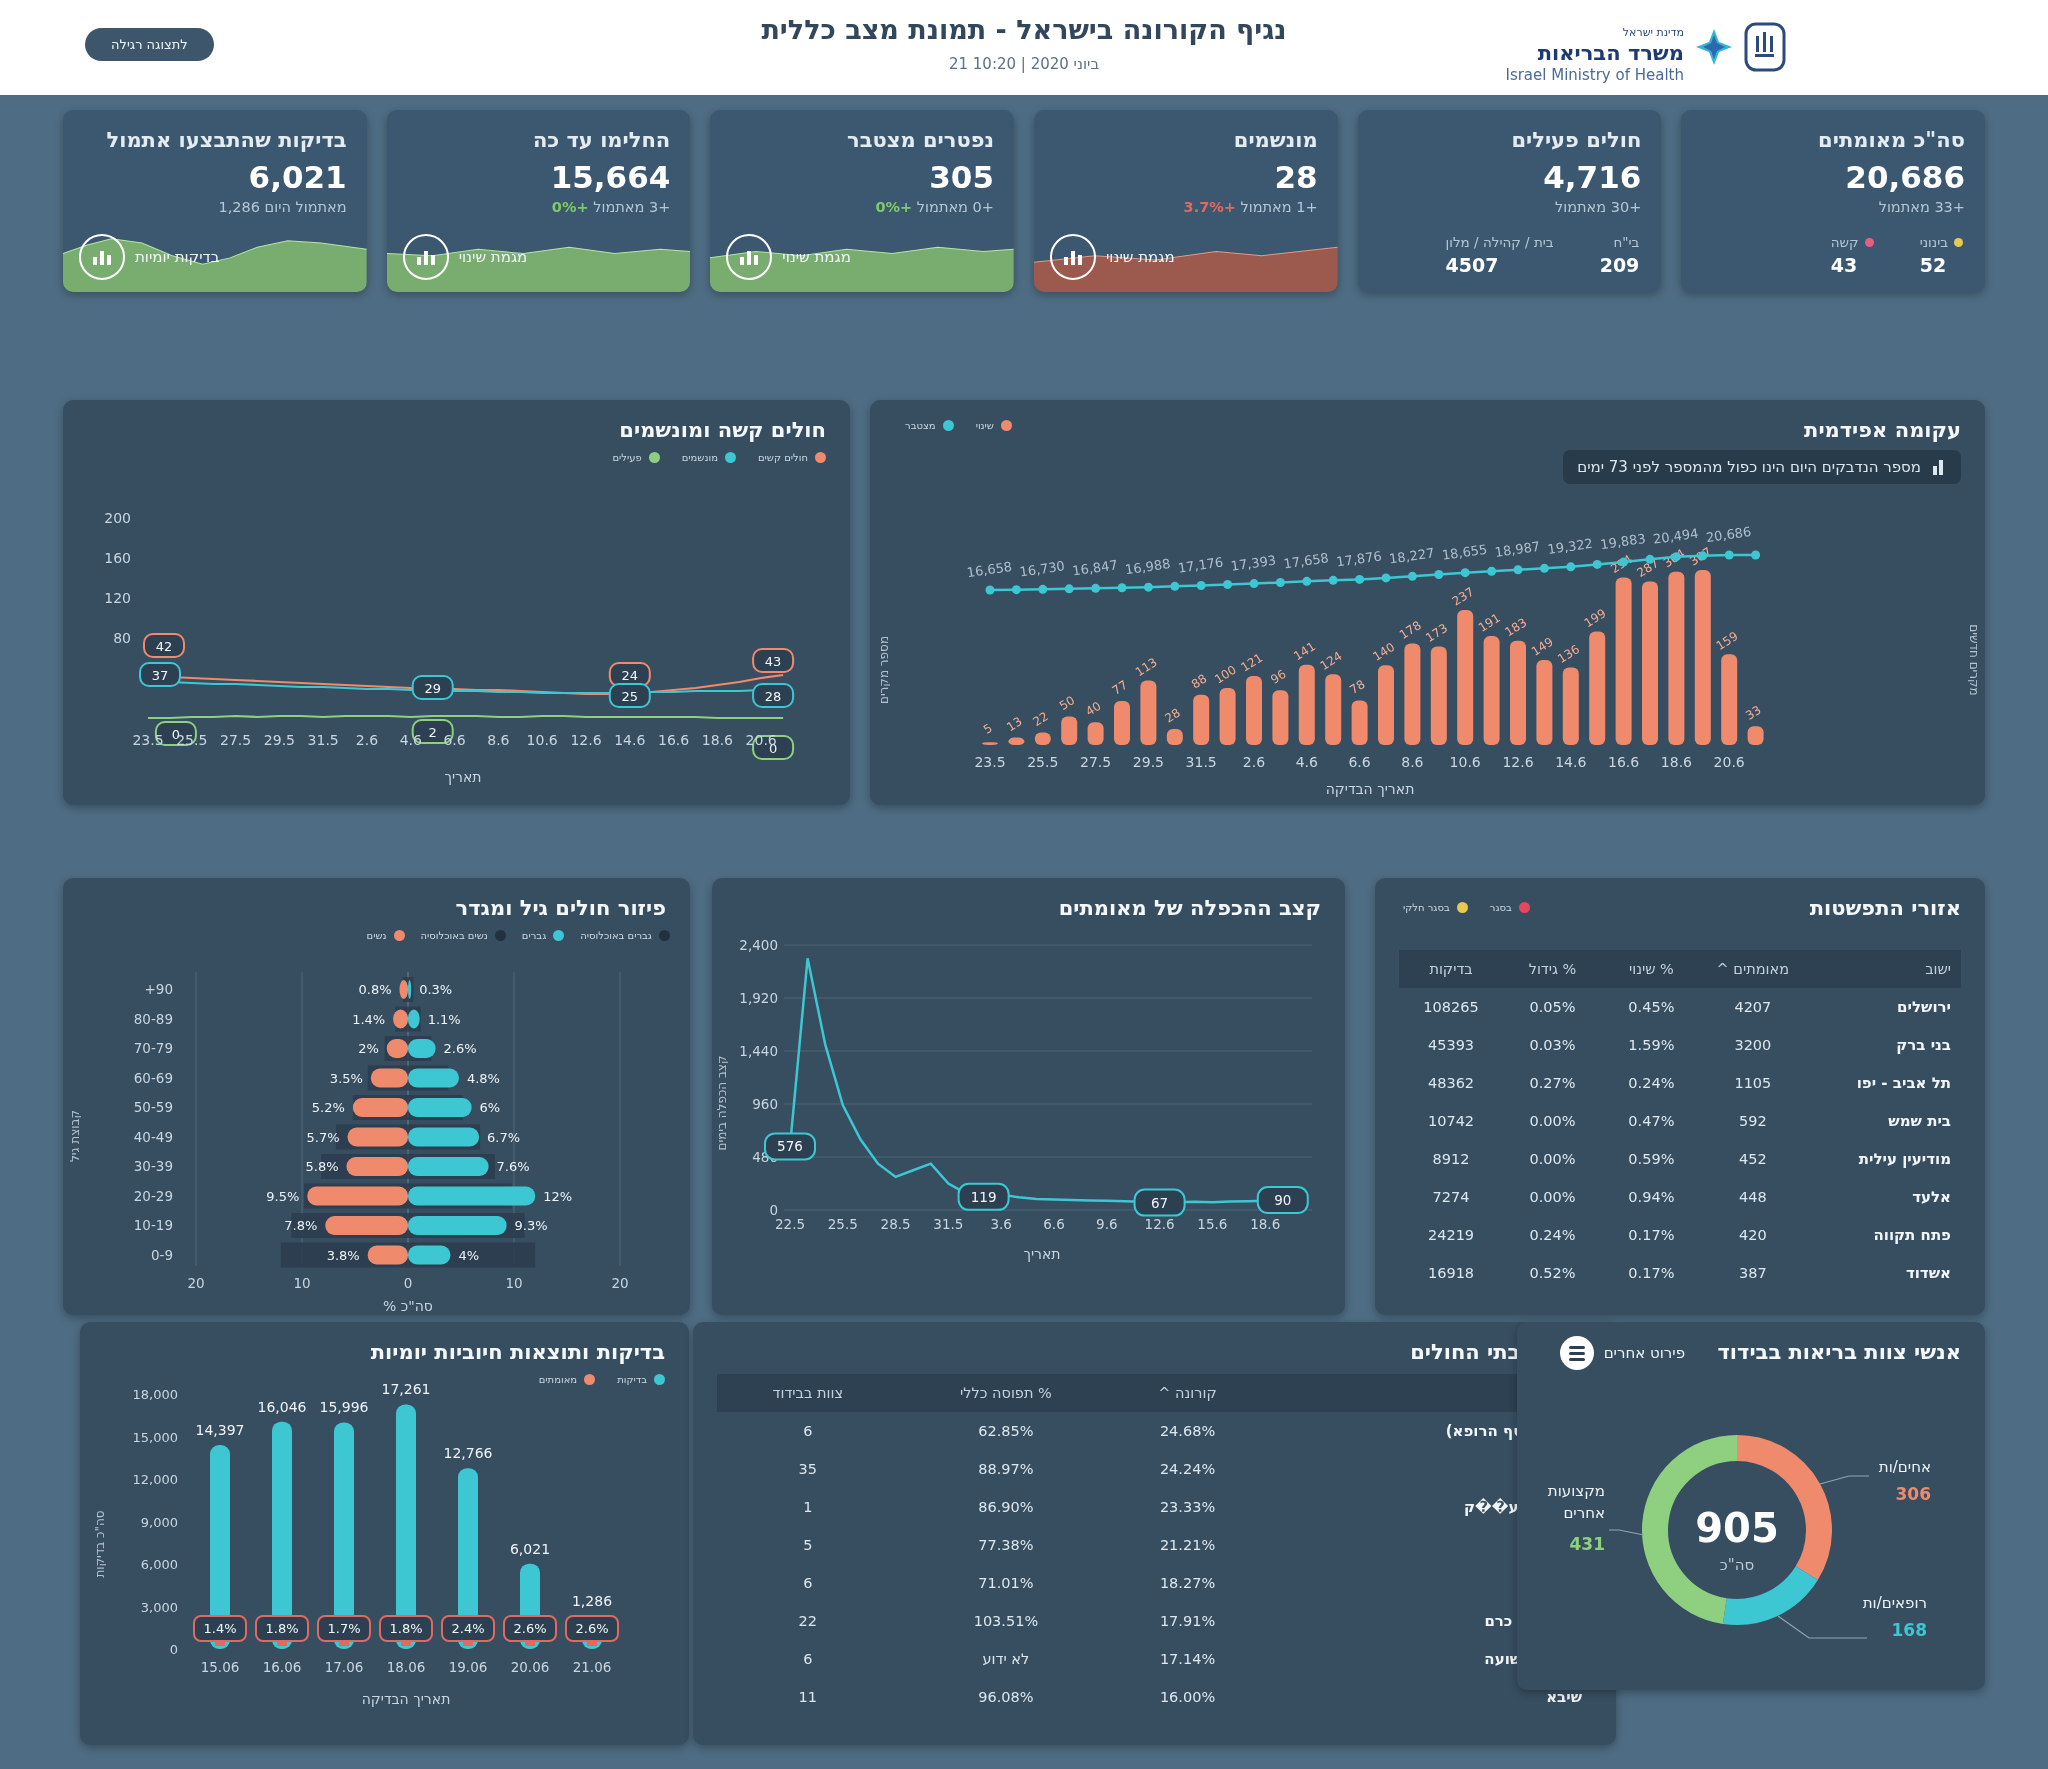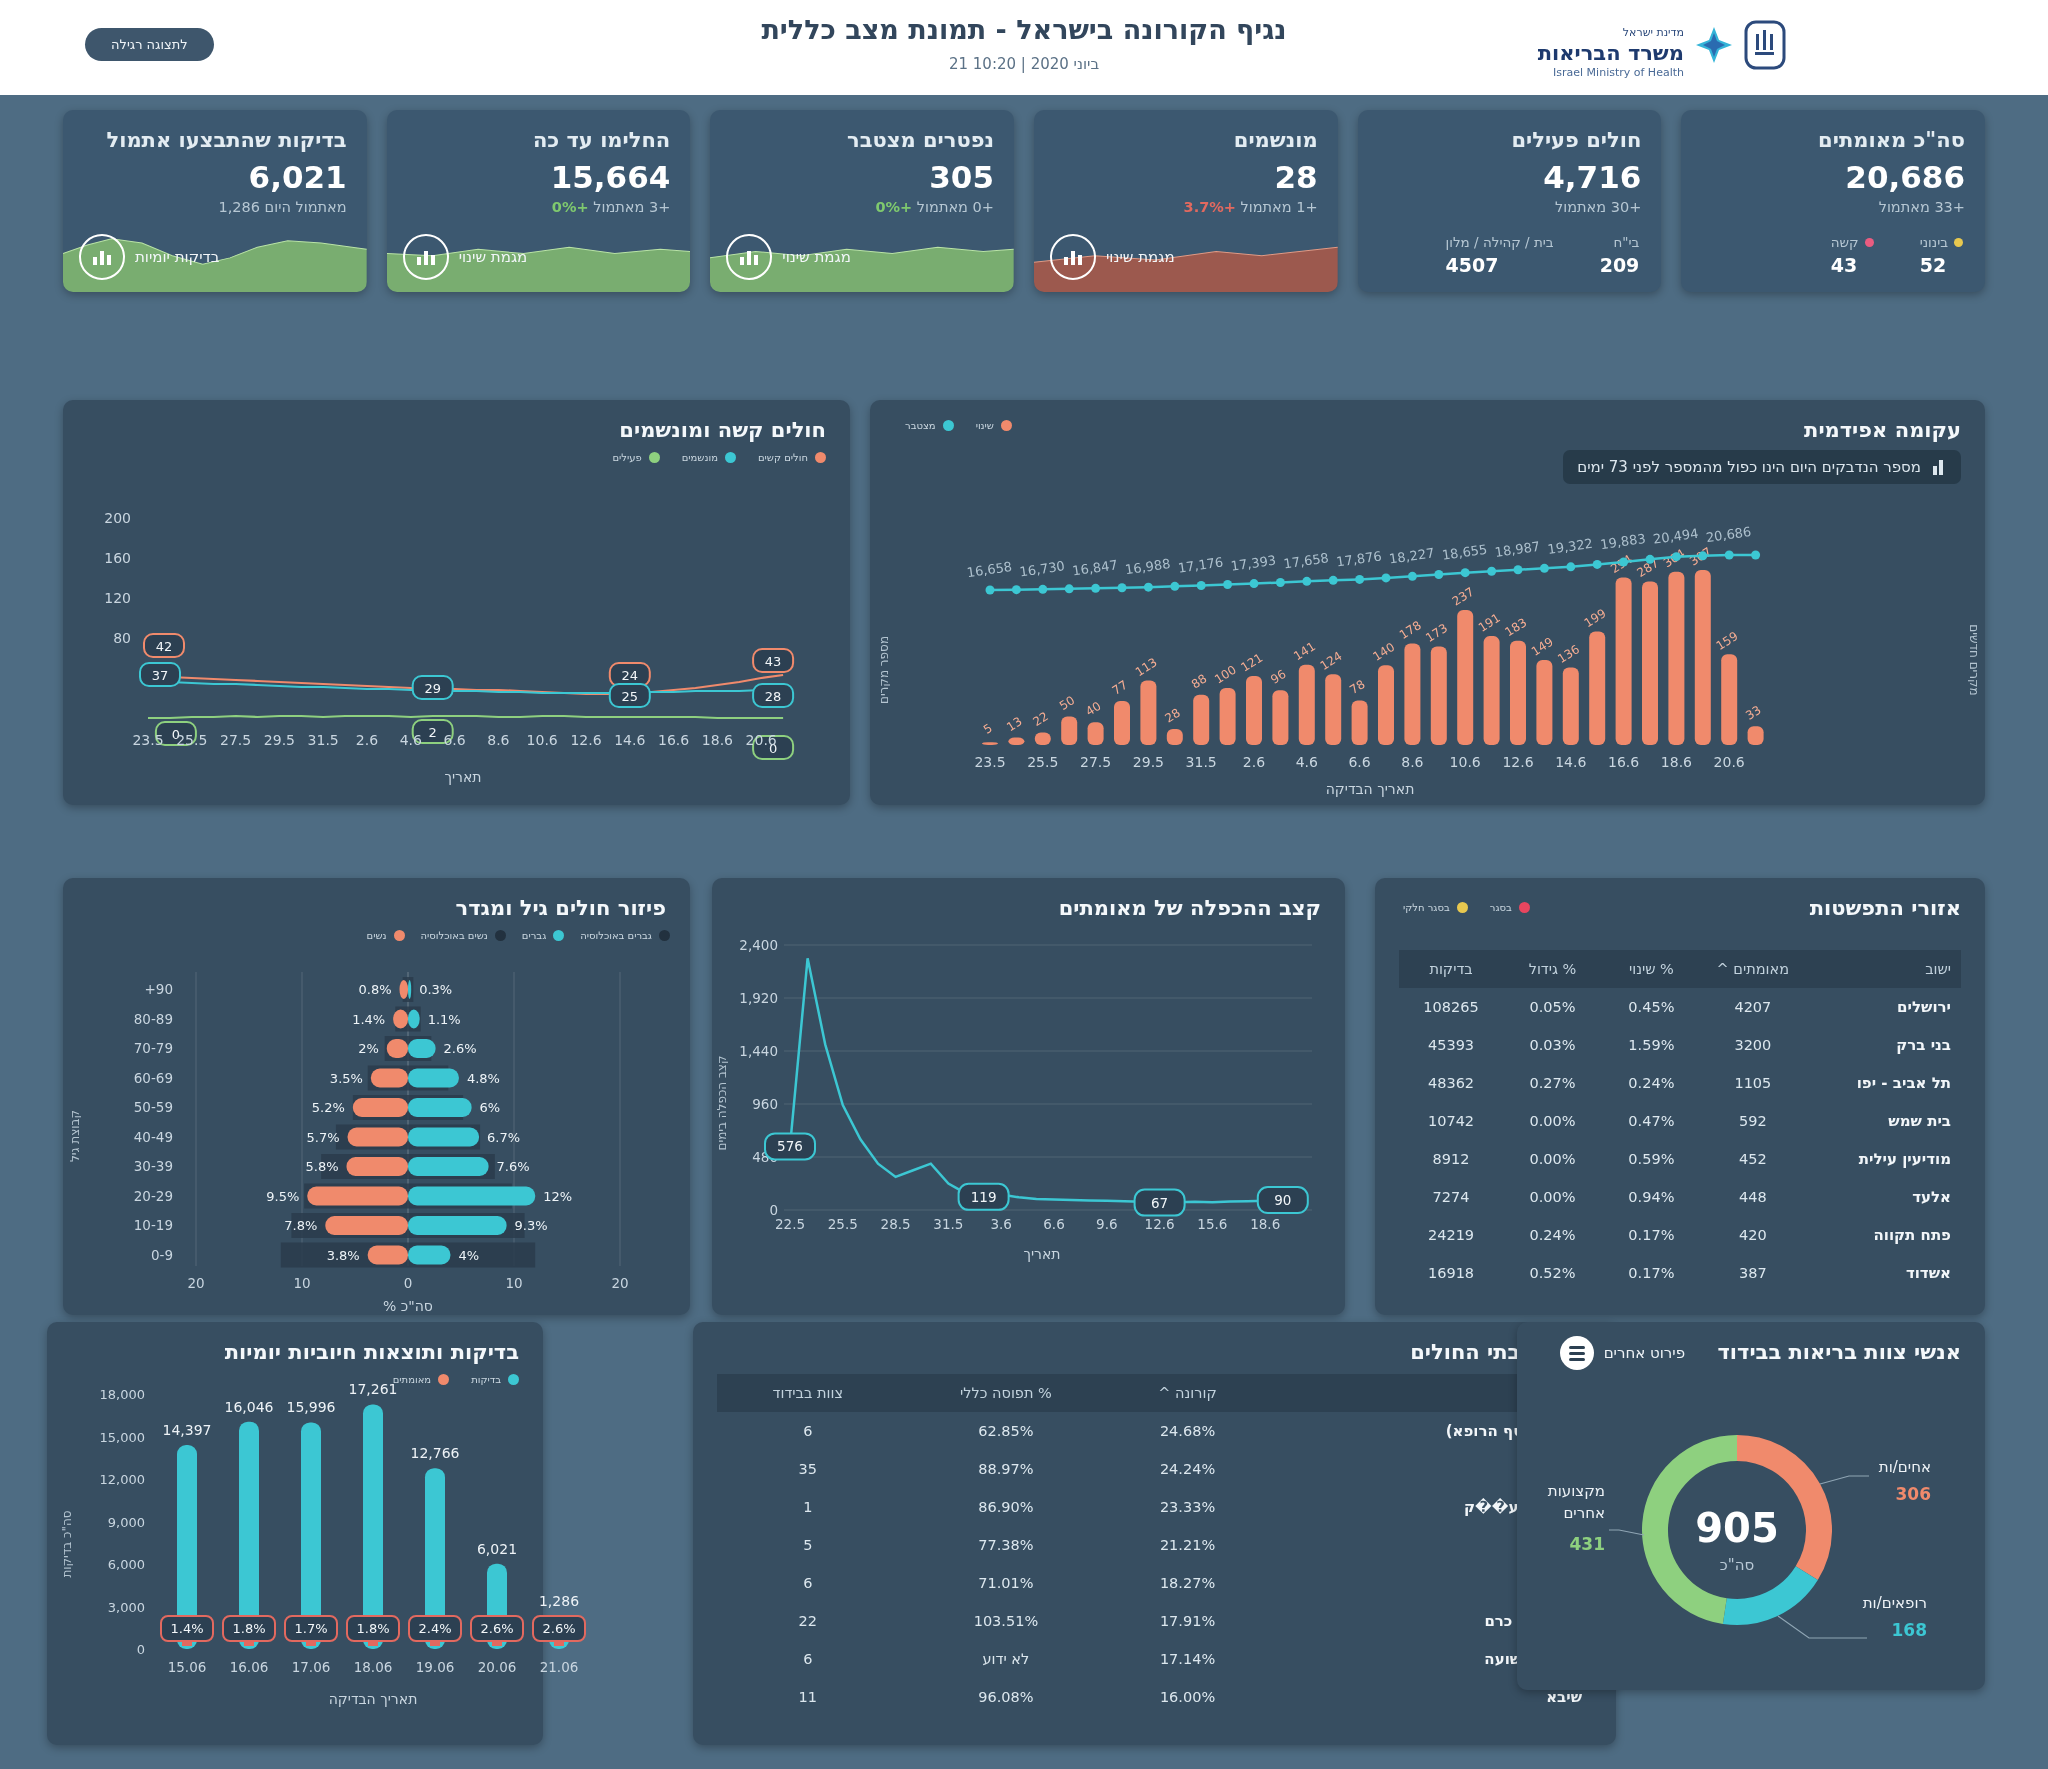--- a/index.html
+++ b/index.html
@@ -9,21 +9,21 @@
   #header{position:absolute;left:0;top:0;width:2048px;height:95px;background:#ffffff;}
   .viewbtn{position:absolute;left:85px;top:28px;background:#3e566c;color:#eef3f7;border:none;
            border-radius:19px;padding:9px 26px;font-size:13px;font-family:inherit;cursor:pointer;}
   .htitle{position:absolute;top:14px;left:0;width:100%;text-align:center;color:#32465c;
           font-size:27px;font-weight:bold;}
   .hsub{position:absolute;top:55px;left:0;width:100%;text-align:center;color:#5b7186;font-size:15px;}
   .logo{position:absolute;right:262px;top:10px;display:flex;align-items:center;gap:10px;direction:ltr;}
   .logotext{text-align:right;line-height:1.25;margin-top:16px;}
   .lt1{font-size:11px;color:#2c4a7c;}
   .lt2{font-size:21px;font-weight:bold;color:#1e3a6e;}
-  .lt3{font-size:11px;color:#4a6a96;}
+  .lt3{font-size:15px;color:#4a6a96;text-align:center;}
   .panel{position:absolute;background:#374e61;border-radius:10px;box-shadow:0 3px 9px rgba(0,0,0,.28);}
   .ptitle{position:absolute;top:18px;right:24px;color:#f4f8fb;font-size:21px;font-weight:bold;direction:rtl;}
   .legend{position:absolute;display:flex;direction:rtl;gap:22px;align-items:center;}
   .legend .li{display:flex;direction:rtl;align-items:center;gap:7px;cursor:pointer;}
   .legend .dot{width:11px;height:11px;border-radius:50%;display:inline-block;}
   .legend .ll{color:#ccd9e2;font-size:10px;}
   .kpirow{position:absolute;left:63px;top:110px;width:1922px;height:182px;display:flex;
           direction:rtl;gap:20px;}
   .kpi{flex:1;position:relative;background:#3c5870;border-radius:10px;overflow:hidden;
        box-shadow:0 3px 9px rgba(0,0,0,.28);direction:rtl;}
@@ -619,21 +619,21 @@
       <div class="trow" style="grid-template-columns: 1.5fr 1fr 0.95fr 0.95fr 1fr;">
         <div class="td name">אשדוד</div>
         <div class="td">387</div>
         <div class="td">0.17%</div>
         <div class="td">0.52%</div>
         <div class="td">16918</div>
       </div>
     </div>
 </div>
 
-<div class="panel" id="p-tests" style="left:47px;top:1322px;width:496px;height:423px;">
+<div class="panel" id="p-tests" style="left:80px;top:1322px;width:609px;height:423px;">
   <div class="ptitle">בדיקות ותוצאות חיוביות יומיות</div>
   <div class="legend" style="top:52px;right:24px;">
       <span class="li">
         <span class="dot" style="background: rgb(60, 199, 211);"></span>
         <span class="ll">בדיקות</span>
       </span>
       <span class="li">
         <span class="dot" style="background: rgb(240, 138, 108);"></span>
         <span class="ll">מאומתים</span>
       </span>

